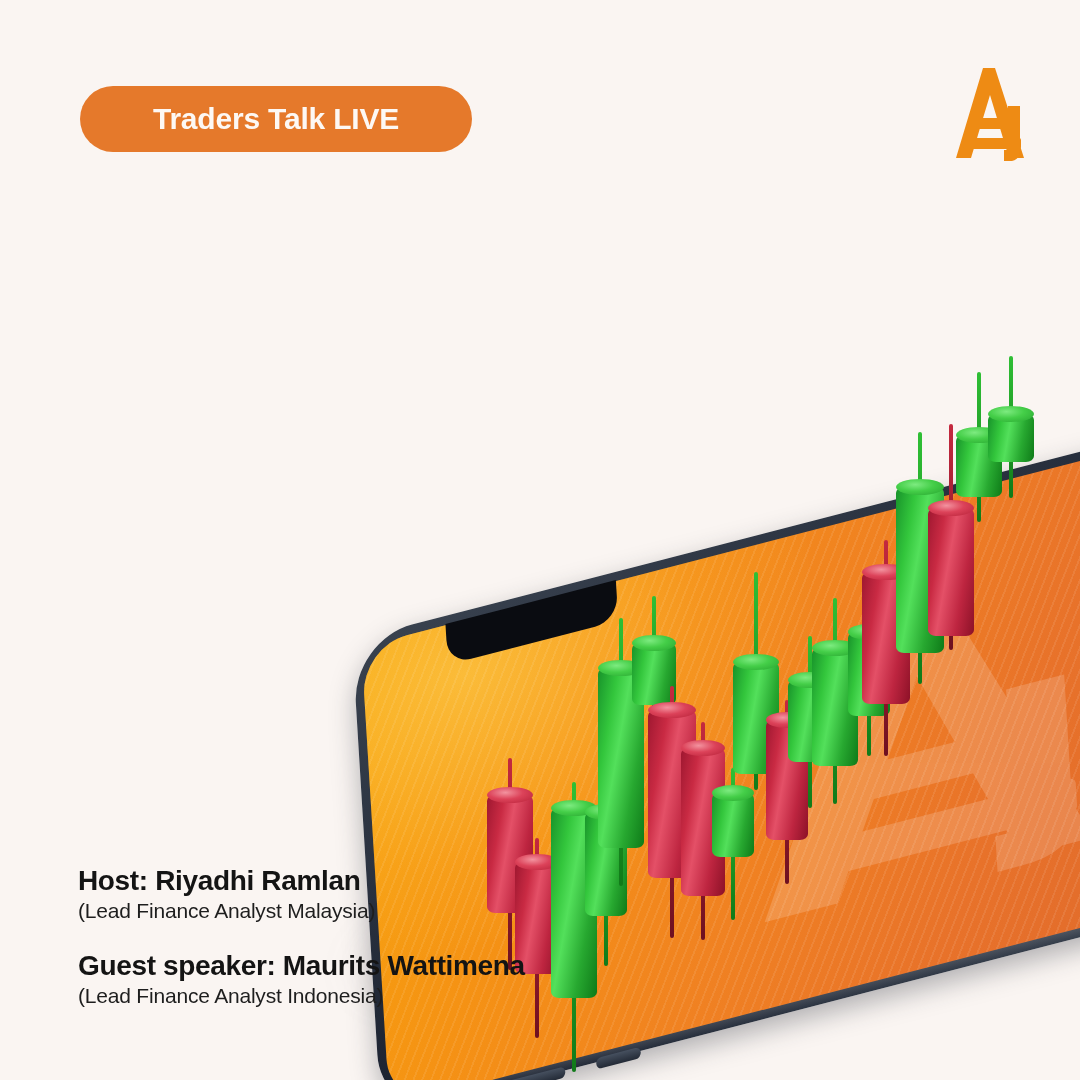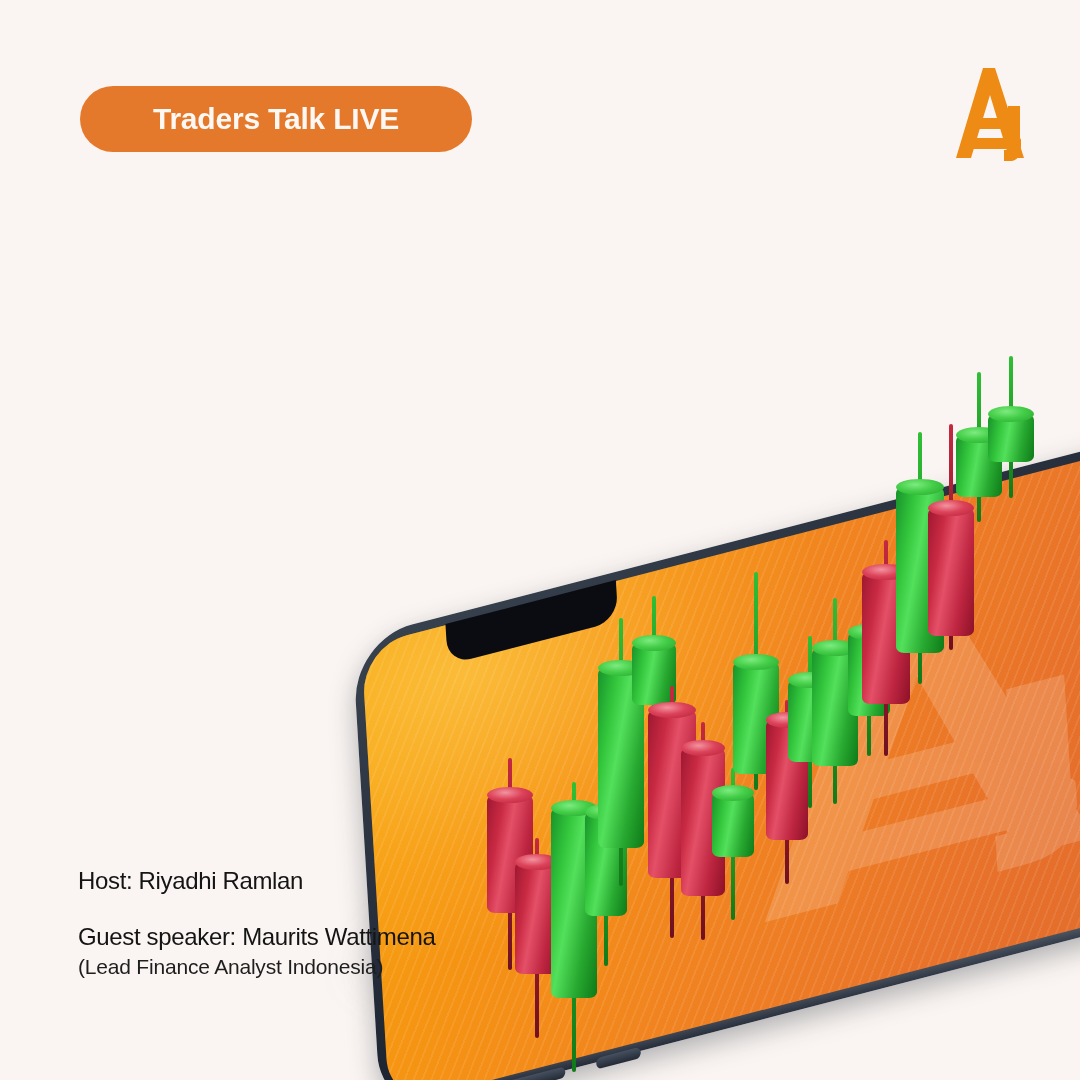--- a/index.html
+++ b/index.html
@@ -58,21 +58,21 @@
     margin:0 10px;
     color:#3A3A3A;
     font-weight:300;
   }
 
   
   .credits{position:absolute;left:78px;top:866px;z-index:40;}
   .credit-block{margin-bottom:26px;}
   .credit-block:last-child{margin-bottom:0;}
   .credit-name{
-    color:#141414;font-size:24px;font-weight:400;
+    color:#141414;font-size:28px;font-weight:700;
     letter-spacing:-0.35px;line-height:30px;white-space:nowrap;
   }
   .credit-role{
     color:#1E1E1E;font-size:21px;font-weight:400;
     letter-spacing:-0.2px;line-height:29px;white-space:nowrap;
   }
 
   
   .logo{position:absolute;right:48px;top:62px;width:86px;height:104px;}
 
@@ -303,20 +303,21 @@
           <div class="wick" style="top: 0px; height: 142px;"></div>
           <div class="body" style="top: 58px; width: 46px; height: 48px;"></div>
           <div class="cap" style="top: 50px; width: 46px;"></div>
         </div>
       </div>
   </div>
 
   <div class="credits">
     <div class="credit-block">
       <div class="credit-name">Host: Riyadhi Ramlan</div>
+      <div class="credit-role">(Lead Finance Analyst Malaysia)</div>
     </div>
     <div class="credit-block">
       <div class="credit-name">Guest speaker: Maurits Wattimena</div>
       <div class="credit-role">(Lead Finance Analyst Indonesia)</div>
     </div>
   </div>
 
 </div>
 
 </body></html>

